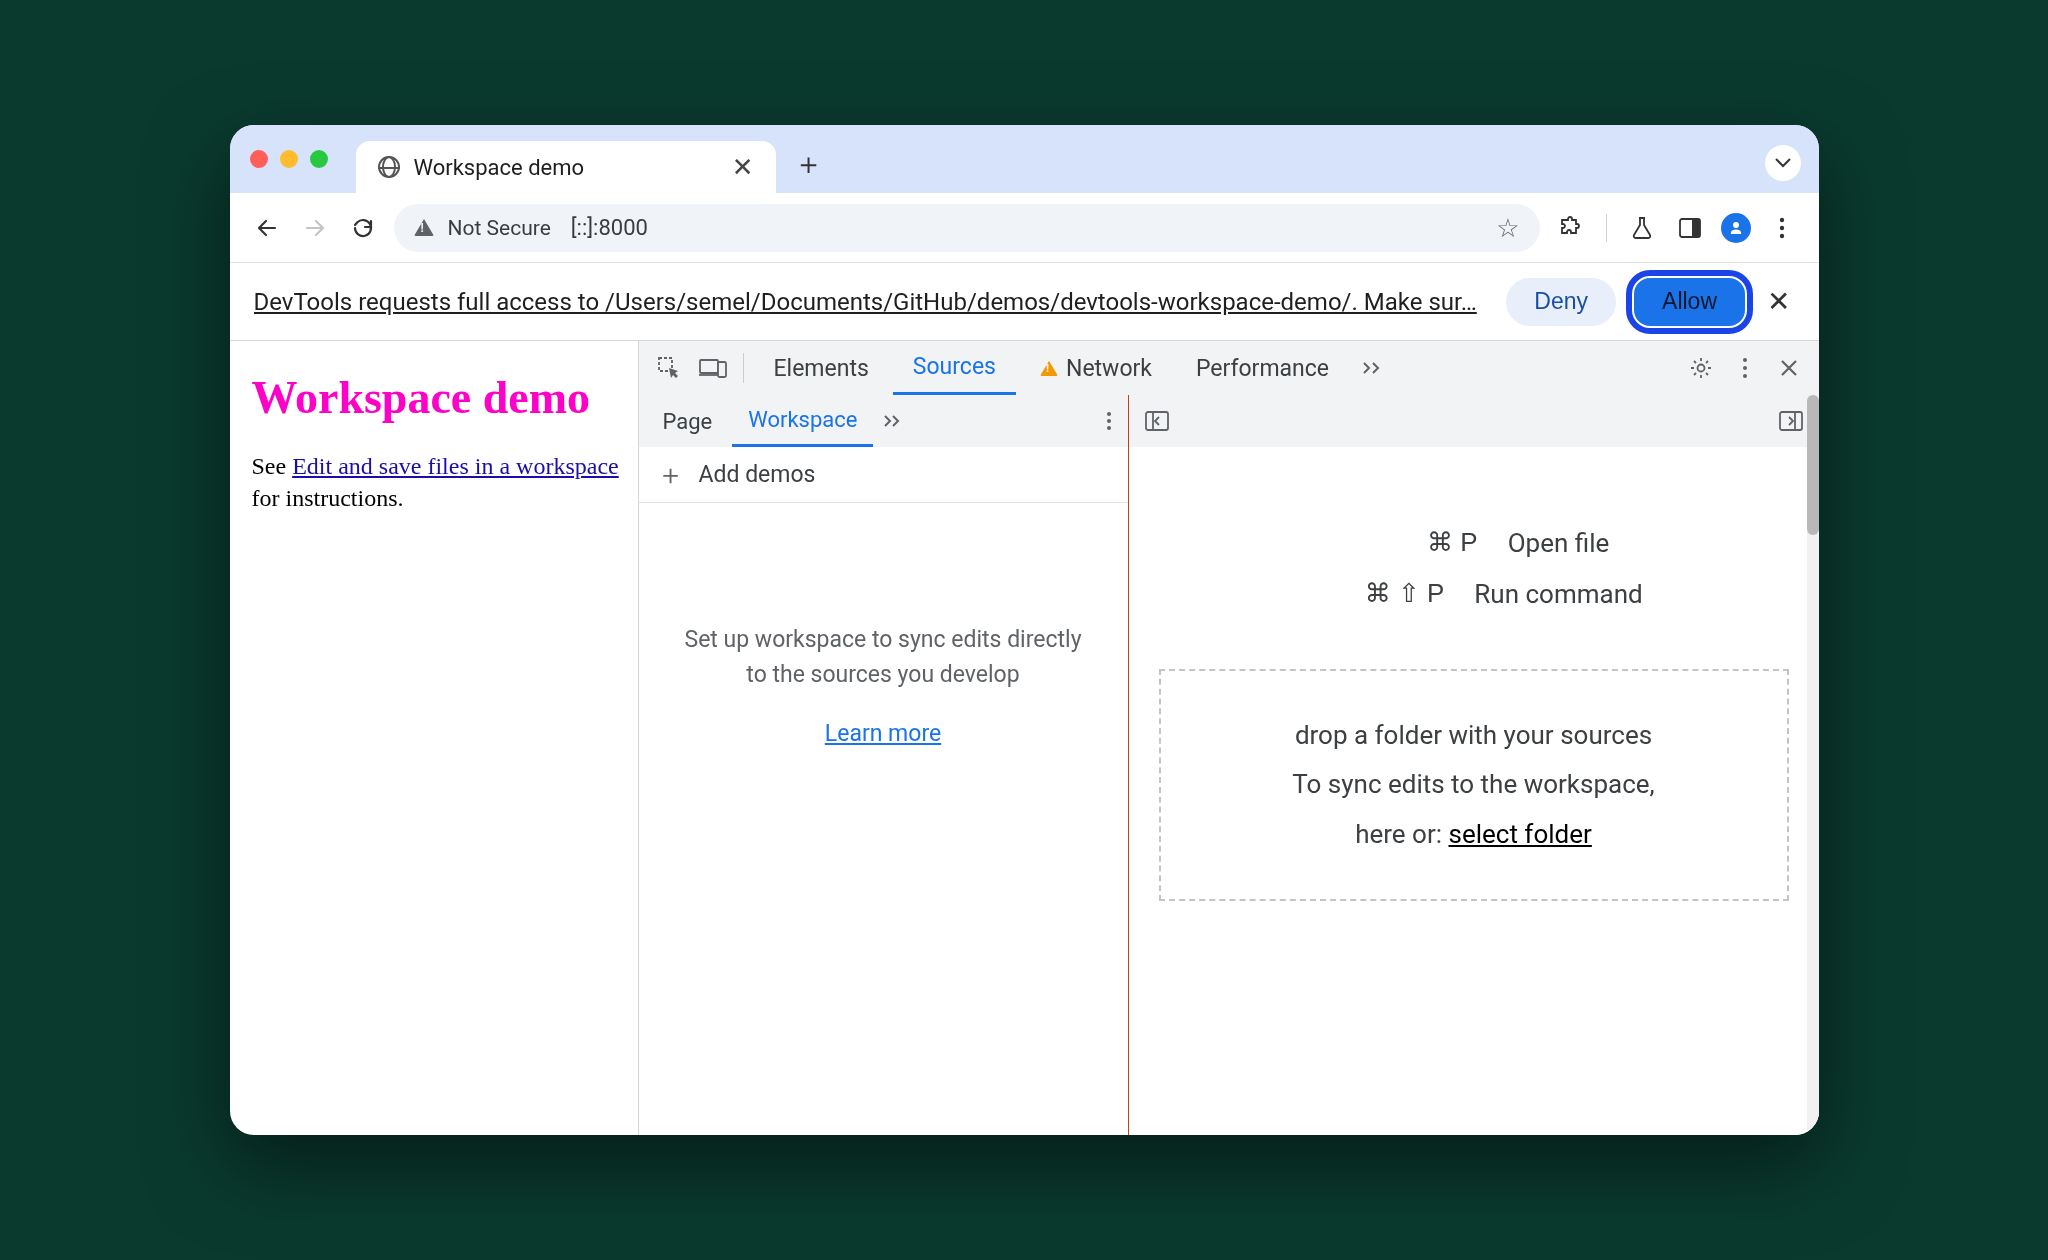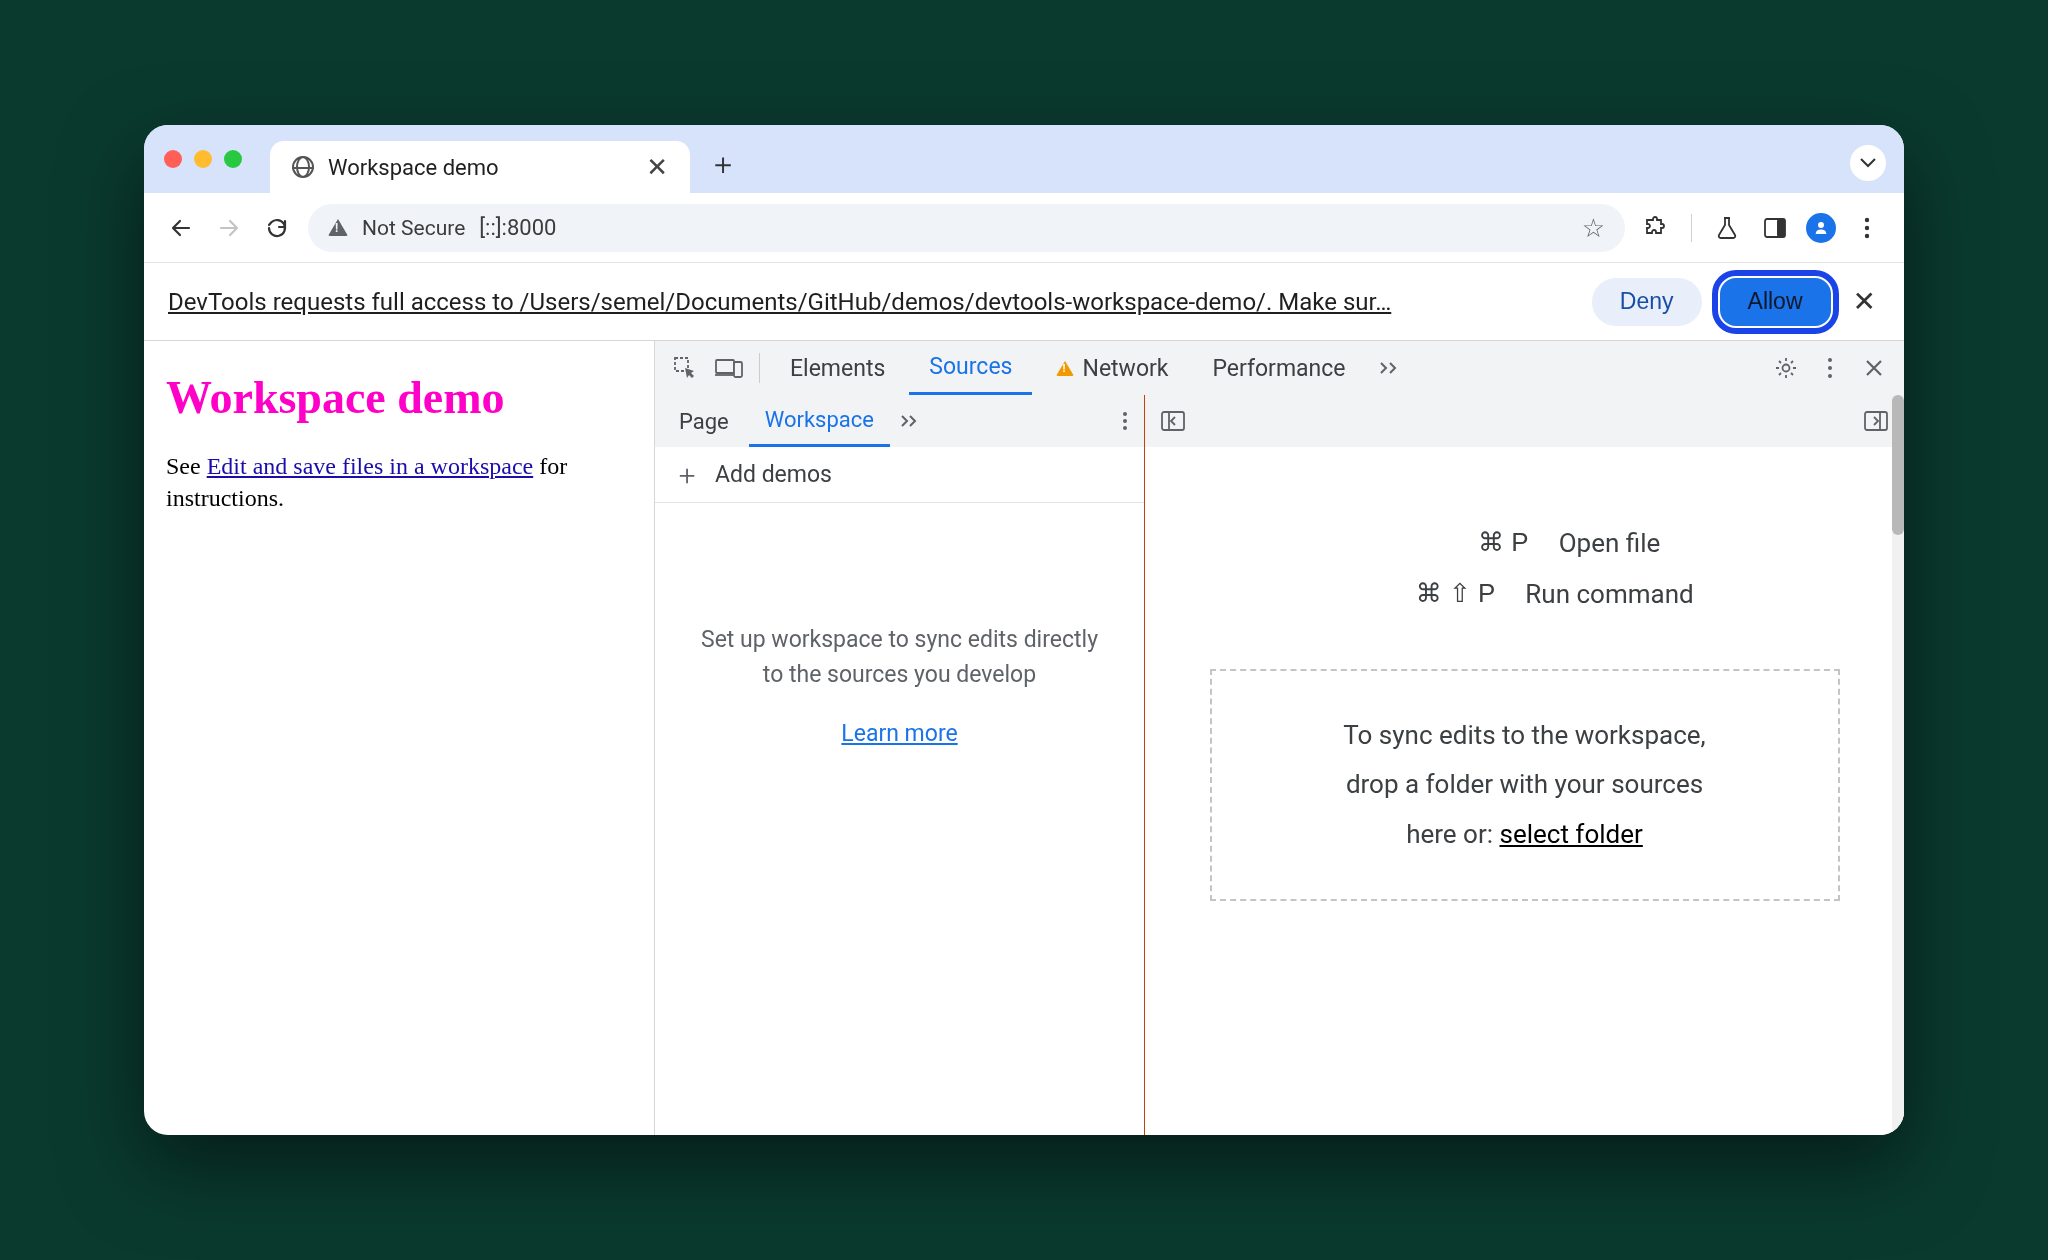--- a/index.html
+++ b/index.html
@@ -6,21 +6,21 @@
   body {
     font-family: -apple-system, BlinkMacSystemFont, "Segoe UI", Roboto, Arial, sans-serif;
     background: #0a3a2e;
     width: 2048px;
     height: 1260px;
     display: flex;
     align-items: center;
     justify-content: center;
   }
   .window {
-    width: 1760px;
+    width: 1589px;
     height: 1010px;
     background: #fff;
     border-radius: 24px;
     overflow: hidden;
     box-shadow: 0 30px 80px rgba(0,0,0,0.5);
     display: flex;
     flex-direction: column;
   }
   
   .titlebar {
@@ -63,21 +63,21 @@
     flex:1; height:48px; background:#f0f3f8; border-radius:24px;
     display:flex; align-items:center; padding:16px 20px; gap:14px;
     color:#4a4a4a;
   }
   .warn-tri {
     width:0;height:0;border-left:10px solid transparent;border-right:10px solid transparent;
     border-bottom:17px solid #5f6368; position:relative; border-radius: 2px;
   }
   .warn-tri::after{content:"!";position:absolute;left:-3px;top:2px;font-size:12px;font-weight:bold;color:#f0f3f8;}
   .omnibox .sec { font-size:21px; color:#3c3c3c; }
-  .omnibox .url { font-size:22px; color:#3c3c3c; }
+  .omnibox .url { font-size:22px; color:#3c3c3c; margin-left:6px; }
   .star { margin-left:auto; font-size:26px; color:#5f6368; }
   .vbar { width:1px; height:28px; background:#d0d0d0; margin:0 4px; }
   .avatar { width:30px;height:30px;border-radius:50%;background:#1a73e8;display:flex;align-items:center;justify-content:center; }
   .avatar svg{width:18px;height:18px;fill:#fff;}
   
   .permbar {
     height:78px; background:#fff; display:flex; align-items:center;
     padding:0 24px; gap:18px; border-bottom:1px solid #d6d6d6;
     font-size:24px; color:#1f1f1f;
   }
@@ -332,22 +332,22 @@
           <div class="editor-body">
             <div class="shortcut-row">
               <span class="keys">⌘ P</span>
               <span>Open file</span>
             </div>
             <div class="shortcut-row">
               <span class="keys">⌘ ⇧ P</span>
               <span>Run command</span>
             </div>
             <div class="dropzone">
+              <div>drop a folder with your sources</div>
               <div>To sync edits to the workspace,</div>
-              <div>drop a folder with your sources</div>
               <div>
                 <span>here or: </span><span class="sel">select folder</span>
               </div>
             </div>
           </div>
           <div class="vscroll">
             <div class="thumb"></div>
           </div>
         </div>
       </div>

